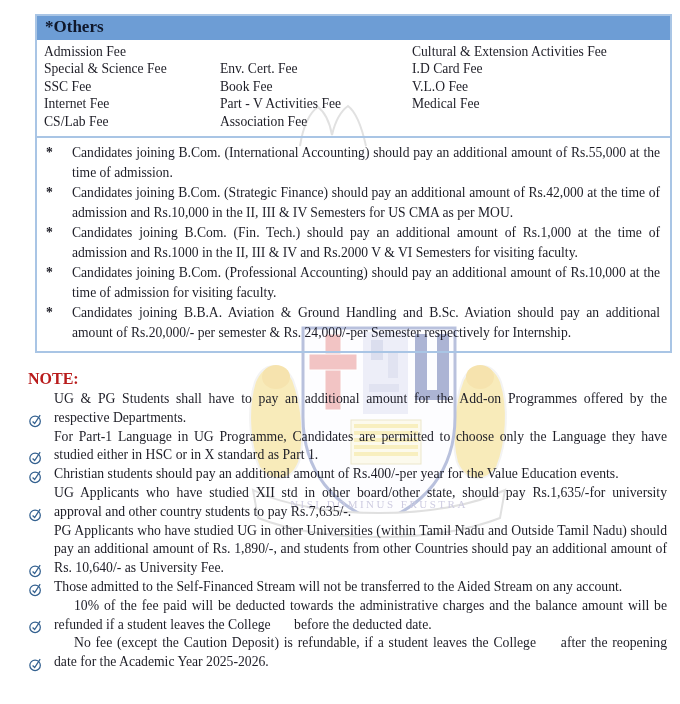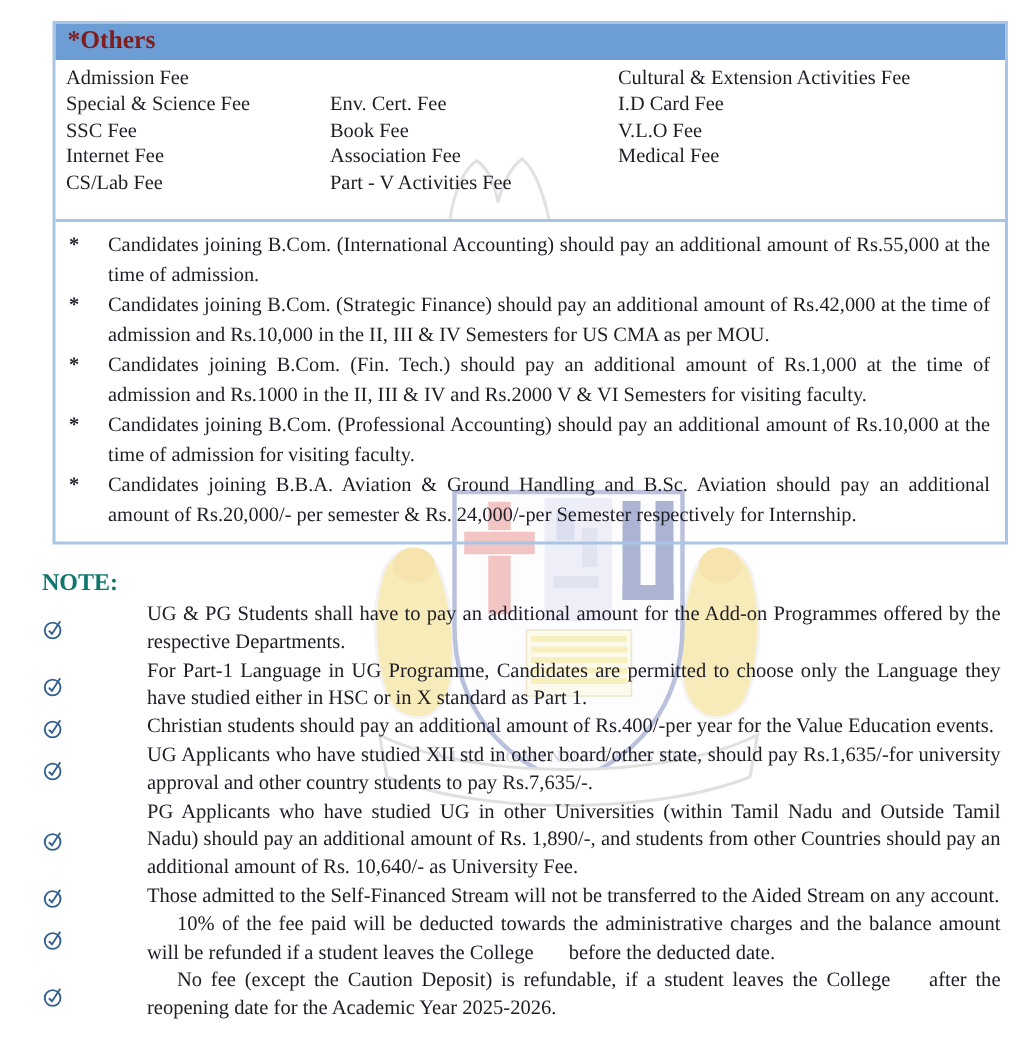--- a/index.html
+++ b/index.html
@@ -11,47 +11,47 @@
   .page{position:relative;width:680px;height:704px;}
   .watermark{position:absolute;left:0;top:0;width:680px;height:704px;pointer-events:none;}
   .content{position:relative;}
 
   
   .others-box{
     margin:14px 8px 0 35px;
     border:2px solid #a9c5e5;
   }
   .others-header{
-    background:#6d9dd5;color:#7f1d1d;
+    background:#6d9dd5;color:#0f172a;
     font-size:17px;font-weight:bold;
     padding:1px 8px 3px 8px;
   }
   .fee-grid{
     display:flex;
-    padding:3px 0 16px 7px;
+    padding:3px 0 6px 7px;
     border-bottom:2px solid #a9c5e5;
   }
   .fee-col{display:flex;flex-direction:column;}
   .fee-col:nth-child(1){width:176px;}
   .fee-col:nth-child(2){width:192px;justify-content:flex-end;}
   .fee-col:nth-child(3){flex:1;}
   .fee-item{font-size:13.6px;line-height:17.4px;}
 
   .star-notes{padding:5px 8px 8px 7px;}
   .star-row{display:flex;}
   .star{width:26px;flex:none;font-weight:bold;font-size:13.6px;line-height:20px;padding-left:2px;}
   .star-text{flex:1;text-align:justify;font-size:13.6px;line-height:20px;padding-right:2px;}
 
   
   .note-heading{
     margin:17px 0 2px 28px;
-    color:#0f766e;font-weight:bold;font-size:16px;
+    color:#b91c1c;font-weight:bold;font-size:16px;
   }
   .note-list{margin:0 13px 0 28px;}
-  .note-item{display:flex;align-items:center;gap:44px;}
+  .note-item{display:flex;align-items:flex-end;}
   .check{flex:none;width:17px;margin-right:9px;margin-top:2px;color:#33608f;}
   .check svg{display:block;}
   .note-text{flex:1;text-align:justify;font-size:13.7px;line-height:18.8px;}
   .note-text .b{font-weight:normal;margin-left:20px;}
 </style>
 </head>
 <body>
 
 <div class="page">
 
@@ -104,22 +104,22 @@
           <div class="fee-col">
             <div class="fee-item">Admission Fee</div>
             <div class="fee-item">Special &amp; Science Fee</div>
             <div class="fee-item">SSC Fee</div>
             <div class="fee-item">Internet Fee</div>
             <div class="fee-item">CS/Lab Fee</div>
           </div>
           <div class="fee-col">
             <div class="fee-item">Env. Cert. Fee</div>
             <div class="fee-item">Book Fee</div>
+            <div class="fee-item">Part - V Activities Fee</div>
             <div class="fee-item">Association Fee</div>
-            <div class="fee-item">Part - V Activities Fee</div>
           </div>
           <div class="fee-col">
             <div class="fee-item">Cultural &amp; Extension Activities Fee</div>
             <div class="fee-item">I.D Card Fee</div>
             <div class="fee-item">V.L.O Fee</div>
             <div class="fee-item">Medical Fee</div>
           </div>
         </div>
       <div class="star-notes">
           <div class="star-row">

